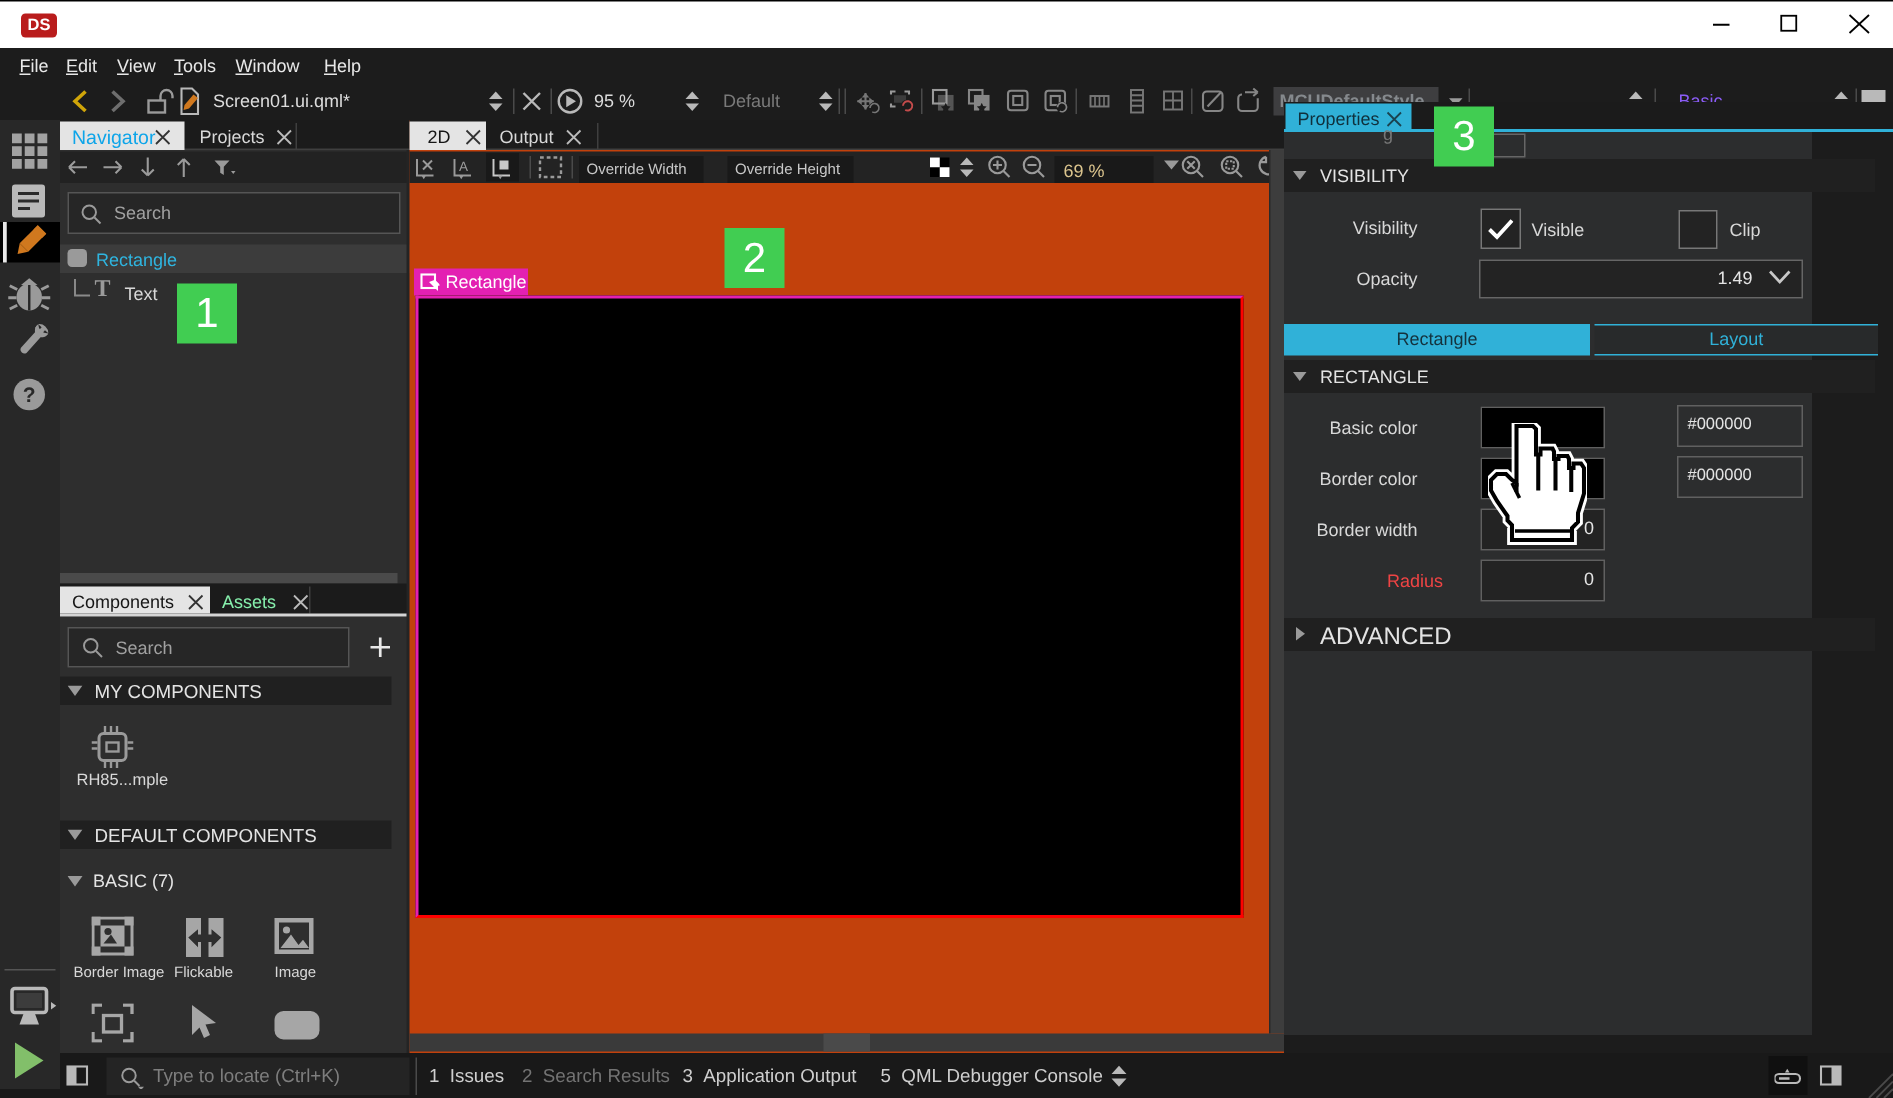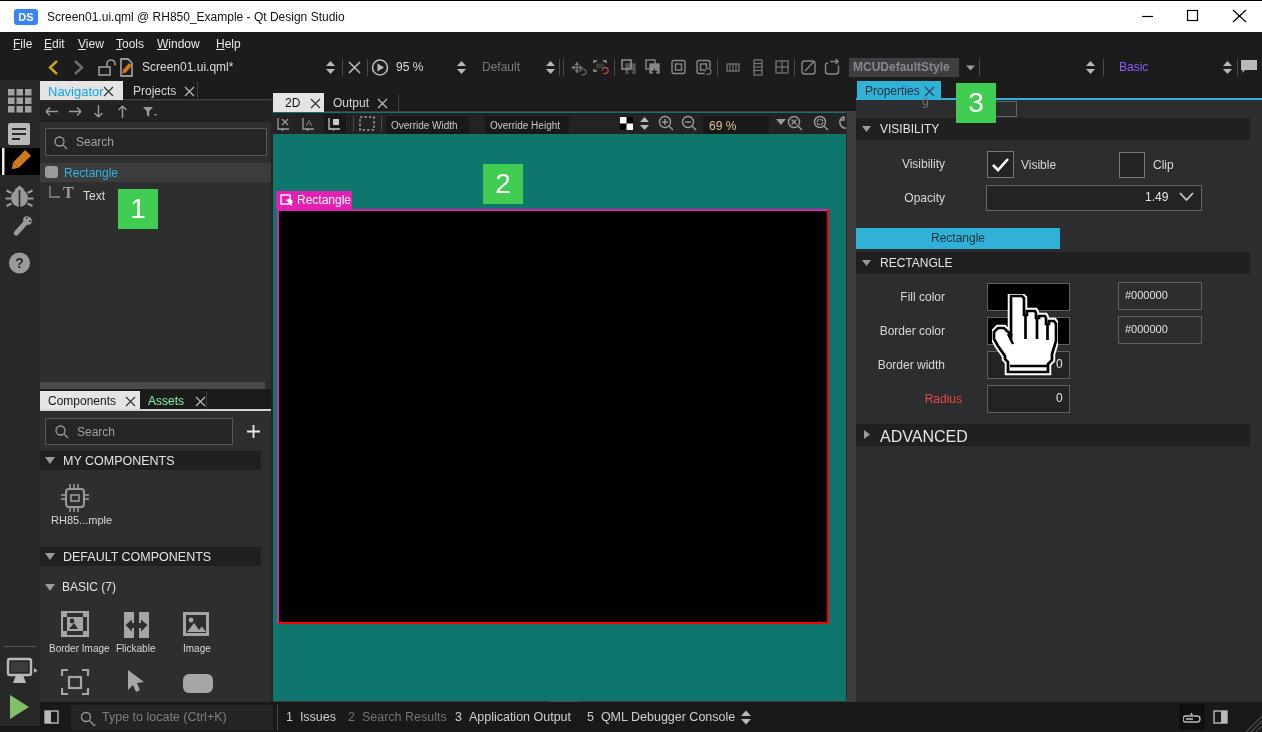--- a/index.html
+++ b/index.html
@@ -5,22 +5,21 @@
   * { margin:0; padding:0; box-sizing:border-box; }
   html,body { width:1262px; height:732px; overflow:hidden; }
   body { font-family:"Liberation Sans", sans-serif; background:#1c1c1c; position:relative; }
   .abs { position:absolute; }
   .txt { white-space:nowrap; }
 </style>
 </head>
 <body>
 
 <div class="abs" id="titlebar" style="left:0;top:0;width:1262px;height:32px;background:#ffffff;border-top:1px solid #000;">
-  <div class="abs" style="left:14px;top:8px;width:24px;height:16px;background:#3b82f6;border-radius:3px;color:#fff;font-size:11px;font-weight:bold;text-align:center;line-height:16px;">DS</div>
-  <div class="abs txt" style="left:47px;top:9px;font-size:12px;color:#111;">Screen01.ui.qml @ RH850_Example - Qt Design Studio</div>
+  <div class="abs" style="left:14px;top:8px;width:24px;height:16px;background:#b91c1c;border-radius:3px;color:#fff;font-size:11px;font-weight:bold;text-align:center;line-height:16px;">DS</div>
   <svg class="abs" style="left:1130px;top:0" width="132" height="32">
     <line x1="12" y1="15.5" x2="23" y2="15.5" stroke="#000" stroke-width="1.2"></line>
     <rect x="57.5" y="9.5" width="10" height="10" fill="none" stroke="#000" stroke-width="1.2"></rect>
     <line x1="103" y1="9" x2="116" y2="21" stroke="#000" stroke-width="1.2"></line>
     <line x1="116" y1="9" x2="103" y2="21" stroke="#000" stroke-width="1.2"></line>
   </svg>
 </div>
 
 <div class="abs" id="menubar" style="left:0;top:32px;width:1262px;height:23px;background:#1c1c1c;color:#e8e8e8;font-size:12px;">
   <span class="abs txt" style="left:13px;top:5px;"><u>F</u>ile</span>
@@ -323,21 +322,21 @@
     <g stroke="#a6a6a6" stroke-width="2.2" fill="none">
       <path d="M1 7 v-6 h6 M21 1 h6 v6 M27 19 v6 h-6 M7 25 h-6 v-6"></path>
       <rect x="8" y="8" width="12" height="11"></rect>
     </g>
     <path d="M67 1 l0 20 l5 -5 l3 7 l4 -2 l-3 -7 l7 -1 z" fill="#a6a6a6"></path>
     <rect x="122" y="5" width="30" height="19" rx="6" fill="#a6a6a6"></rect>
   </svg>
 </div>
 <div class="abs" style="left:271px;top:100px;width:2px;height:602px;background:#242424;"></div>
 
-<div class="abs" id="canvas" style="left:273px;top:92px;width:583px;height:622px;background:#0f766e;">
+<div class="abs" id="canvas" style="left:273px;top:80px;width:583px;height:622px;background:#c2410c;">
 
   <div class="abs" style="left:0;top:0;width:583px;height:20px;background:#1b1b1b;border-bottom:1px solid #3f3f3f;"></div>
   <div class="abs" style="left:0;top:1px;width:51px;height:19px;background:#e4e4e4;"></div>
   <span class="abs txt" style="left:12px;top:4px;font-size:12px;color:#161616;">2D</span>
   <svg class="abs" style="left:37px;top:6px" width="11" height="11">
       <path d="M1 1 l9 9 M10 1 l-9 9" stroke="#333" stroke-width="1.2"></path>
     </svg>
   <span class="abs txt" style="left:60px;top:4px;font-size:12px;color:#d8d8d8;">Output</span>
   <svg class="abs" style="left:104px;top:6px" width="11" height="11">
       <path d="M1 1 l9 9 M10 1 l-9 9" stroke="#bbb" stroke-width="1.2"></path>
@@ -401,21 +400,21 @@
   </svg>
   <span class="abs txt" style="left:24px;top:101px;font-size:12px;color:#fff;">Rectangle</span>
 
   <div class="abs" style="left:4px;top:117px;width:552px;height:415px;background:#000;border-right:2px solid #ff0000;border-bottom:2px solid #ff0000;border-left:2px solid #e320b2;border-top:2px solid #e320b2;"></div>
 
   <div class="abs" style="left:573px;top:20px;width:10px;height:589px;background:#3d3d3d;border-left:1px solid #2a2a2a;"></div>
   <div class="abs" style="left:0;top:609px;width:583px;height:12px;background:#3a3a3a;"></div>
   <div class="abs" style="left:276px;top:609px;width:31px;height:12px;background:#4a4a4a;"></div>
 </div>
 
-<div class="abs" id="props" style="left:856px;top:80px;width:406px;height:622px;background:#2c2d2e;">
+<div class="abs" id="props" style="left:856px;top:68px;width:352px;height:622px;background:#2c2d2e;">
 
   <div class="abs" style="left:0;top:0;width:406px;height:18px;background:#1b1b1b;"></div>
   <div class="abs" style="left:0;top:18px;width:406px;height:2px;background:#30b1d8;"></div>
   <div class="abs" style="left:1px;top:1px;width:84px;height:19px;background:#30b1d8;"></div>
   <span class="abs txt" style="left:9px;top:4px;font-size:12px;color:#10303c;">Properties</span>
   <svg class="abs" style="left:68px;top:6px" width="11" height="11">
       <path d="M1 1 l9 9 M10 1 l-9 9" stroke="#1a4350" stroke-width="1.2"></path>
     </svg>
 
   <span class="abs txt" style="left:66px;top:14px;font-size:12px;color:#777;">g</span>
@@ -437,27 +436,28 @@
   <div class="abs" style="left:263px;top:72px;width:26px;height:26px;background:#232323;border:1px solid #777;"></div>
   <span class="abs txt" style="left:297px;top:78px;font-size:12px;color:#d8d8d8;">Clip</span>
   <div class="abs txt" style="left:0;top:111px;width:89px;text-align:right;font-size:12px;color:#d8d8d8;">Opacity</div>
   <div class="abs" style="left:130px;top:105px;width:216px;height:26px;background:#232323;border:1px solid #666;"></div>
   <span class="abs txt" style="left:289px;top:110px;font-size:12px;color:#e4e4e4;">1.49</span>
   <svg class="abs" style="left:323px;top:112px" width="15" height="11">
       <path d="M1 1 l6.5 7 l6.5 -7" stroke="#c8c8c8" stroke-width="1.8" fill="none"></path>
     </svg>
 
   <div class="abs" style="left:0;top:148px;width:204px;height:21px;background:#30b1d8;color:#14323d;font-size:12px;text-align:center;line-height:21px;">Rectangle</div>
+  <div class="abs" style="left:207px;top:148px;width:189px;height:21px;background:#282a2b;border-top:1px solid #30b1d8;border-bottom:1px solid #30b1d8;color:#30b1d8;font-size:12px;text-align:center;line-height:19px;">Layout</div>
 
   <div class="abs" style="left:0;top:172px;width:394px;height:22px;background:#202020;"></div>
   <svg class="abs" style="left:6px;top:180px" width="12" height="8">
       <path d="M0 0 h9 l-4.5 6 z" fill="#9a9a9a"></path>
     </svg>
   <span class="abs txt" style="left:24px;top:176px;font-size:12px;color:#e4e4e4;">RECTANGLE</span>
-  <div class="abs txt" style="left:0;top:210px;width:89px;text-align:right;font-size:12px;color:#d8d8d8;">Fill color</div>
+  <div class="abs txt" style="left:0;top:210px;width:89px;text-align:right;font-size:12px;color:#d8d8d8;">Basic color</div>
   <div class="abs" style="left:131px;top:203px;width:83px;height:28px;background:#000;border:1px solid #606060;"></div>
   <div class="abs" style="left:262px;top:202px;width:84px;height:28px;border:1px solid #606060;"></div>
   <span class="abs txt" style="left:269px;top:209px;font-size:11px;color:#e4e4e4;">#000000</span>
   <div class="abs txt" style="left:0;top:244px;width:89px;text-align:right;font-size:12px;color:#d8d8d8;">Border color</div>
   <div class="abs" style="left:131px;top:237px;width:83px;height:28px;background:#000;border:1px solid #606060;"></div>
   <div class="abs" style="left:262px;top:236px;width:84px;height:28px;border:1px solid #606060;"></div>
   <span class="abs txt" style="left:269px;top:243px;font-size:11px;color:#e4e4e4;">#000000</span>
   <div class="abs txt" style="left:0;top:278px;width:89px;text-align:right;font-size:12px;color:#d8d8d8;">Border width</div>
   <div class="abs" style="left:131px;top:271px;width:83px;height:28px;background:#232323;border:1px solid #606060;"></div>
   <span class="abs txt" style="left:200px;top:277px;font-size:12px;color:#e4e4e4;">0</span>

